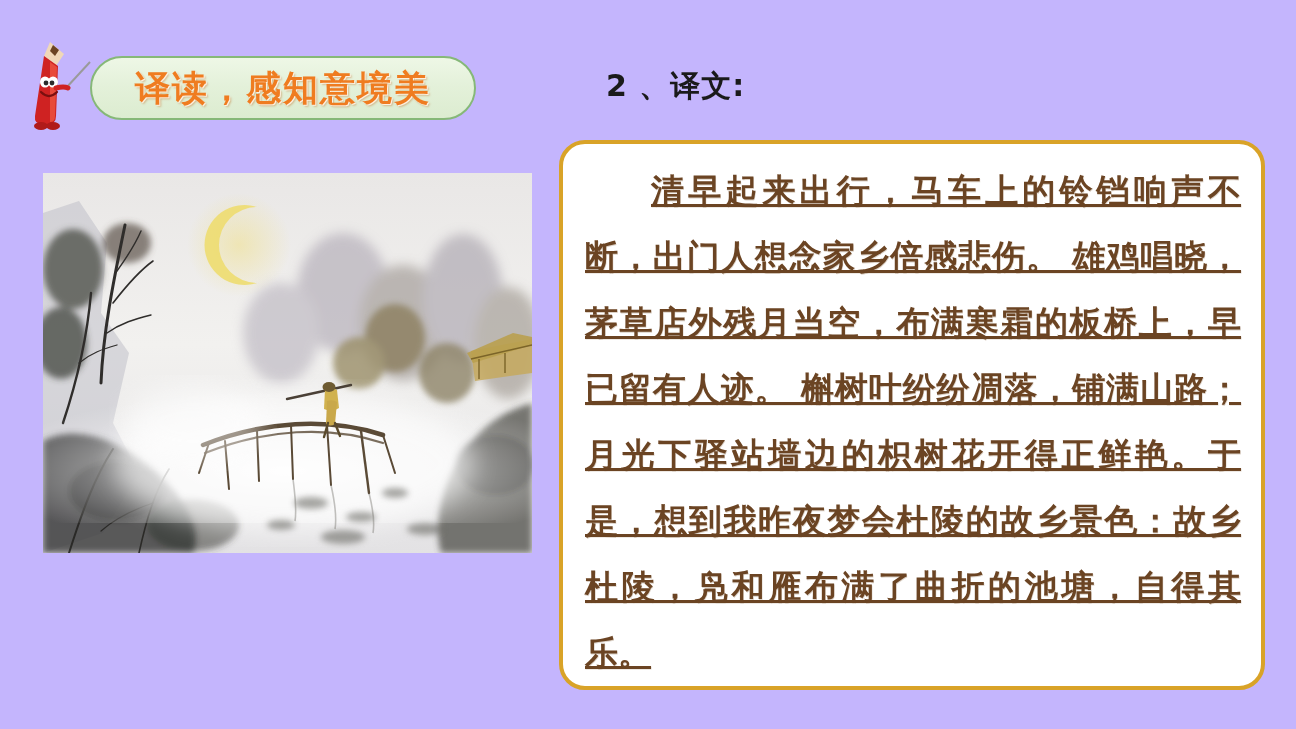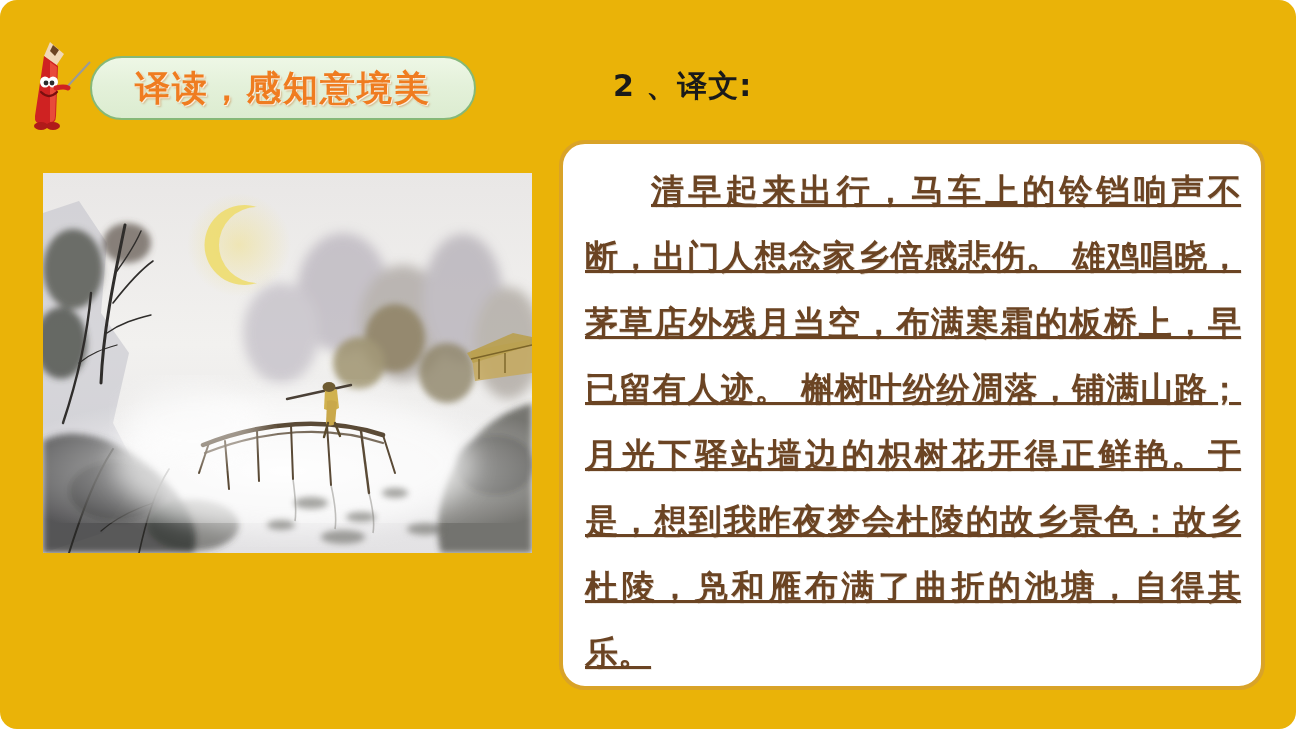--- a/index.html
+++ b/index.html
@@ -12,22 +12,21 @@
     width: 1296px;
     height: 729px;
     position: relative;
     overflow: hidden;
     font-family: "Liberation Sans", "DejaVu Sans", sans-serif;
   }
 
   .slide {
     position: absolute;
     inset: 0;
-    background: #eab308;
-    border-radius: 17px;
+    background: #c4b5fd;
   }
 
   
   .left-col {
     position: absolute;
     left: 0;
     top: 0;
     width: 545px;
     height: 729px;
   }
@@ -82,21 +81,21 @@
   
   .right-col {
     position: absolute;
     left: 545px;
     top: 0;
     width: 751px;
     height: 729px;
   }
   .section-heading {
     position: absolute;
-    left: 68px;
+    left: 61px;
     top: 66px;
     font-family: "DejaVu Sans", "Liberation Sans", sans-serif;
     font-size: 30px;
     font-weight: bold;
     color: #1a1a1a;
     letter-spacing: 1px;
     white-space: nowrap;
   }
 
   .text-panel {

